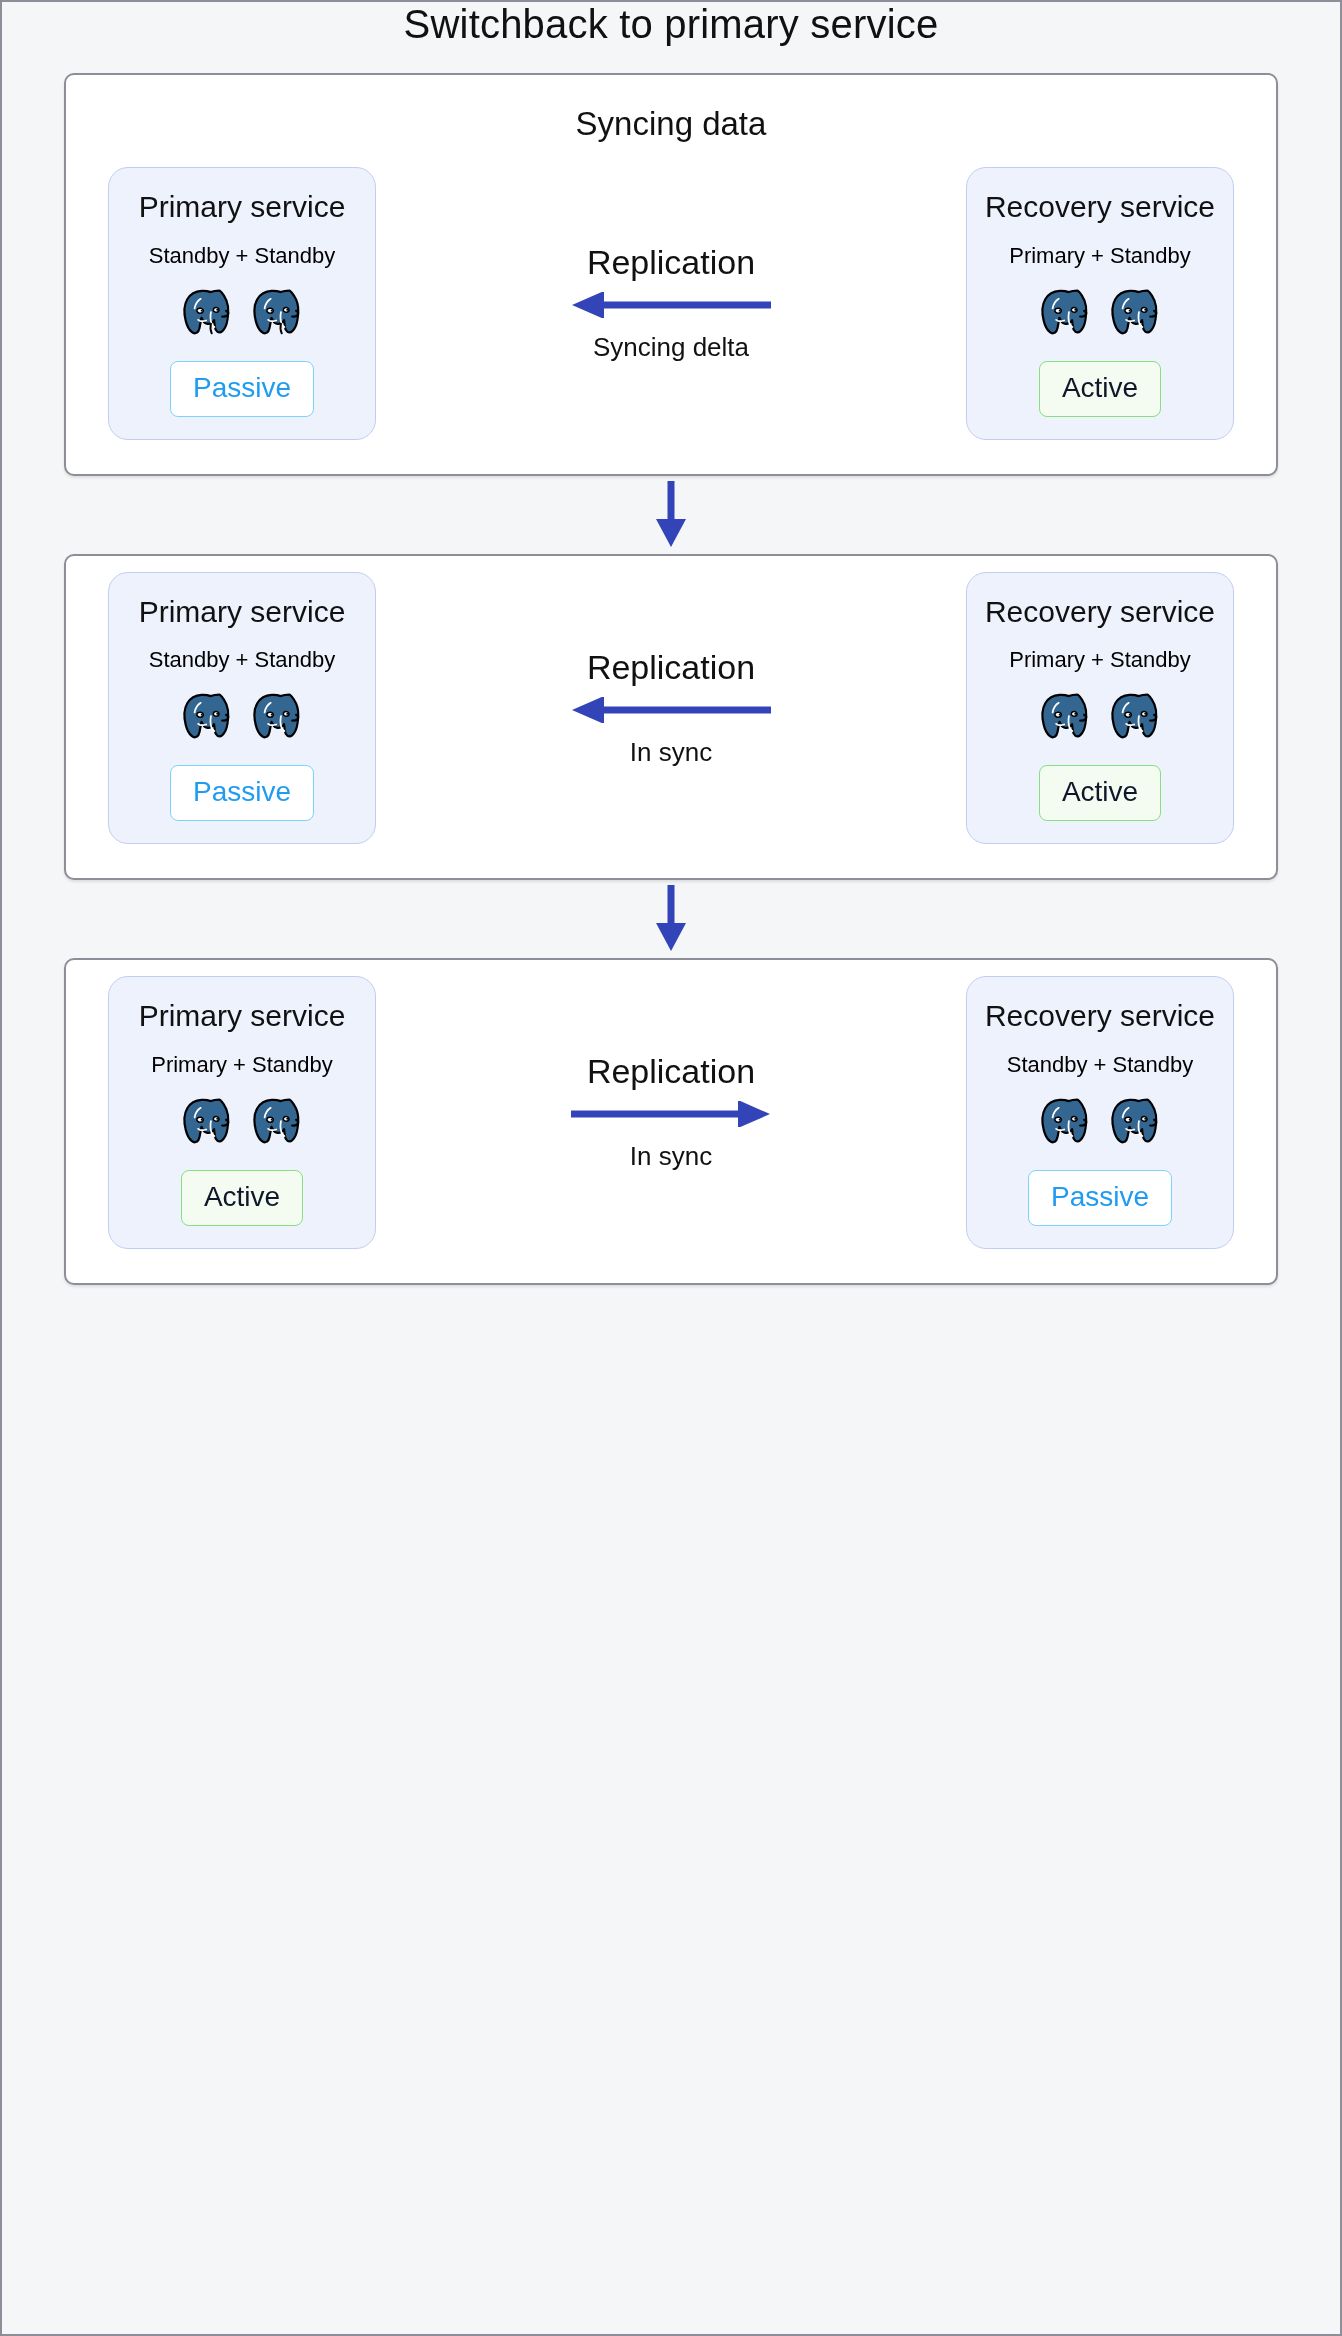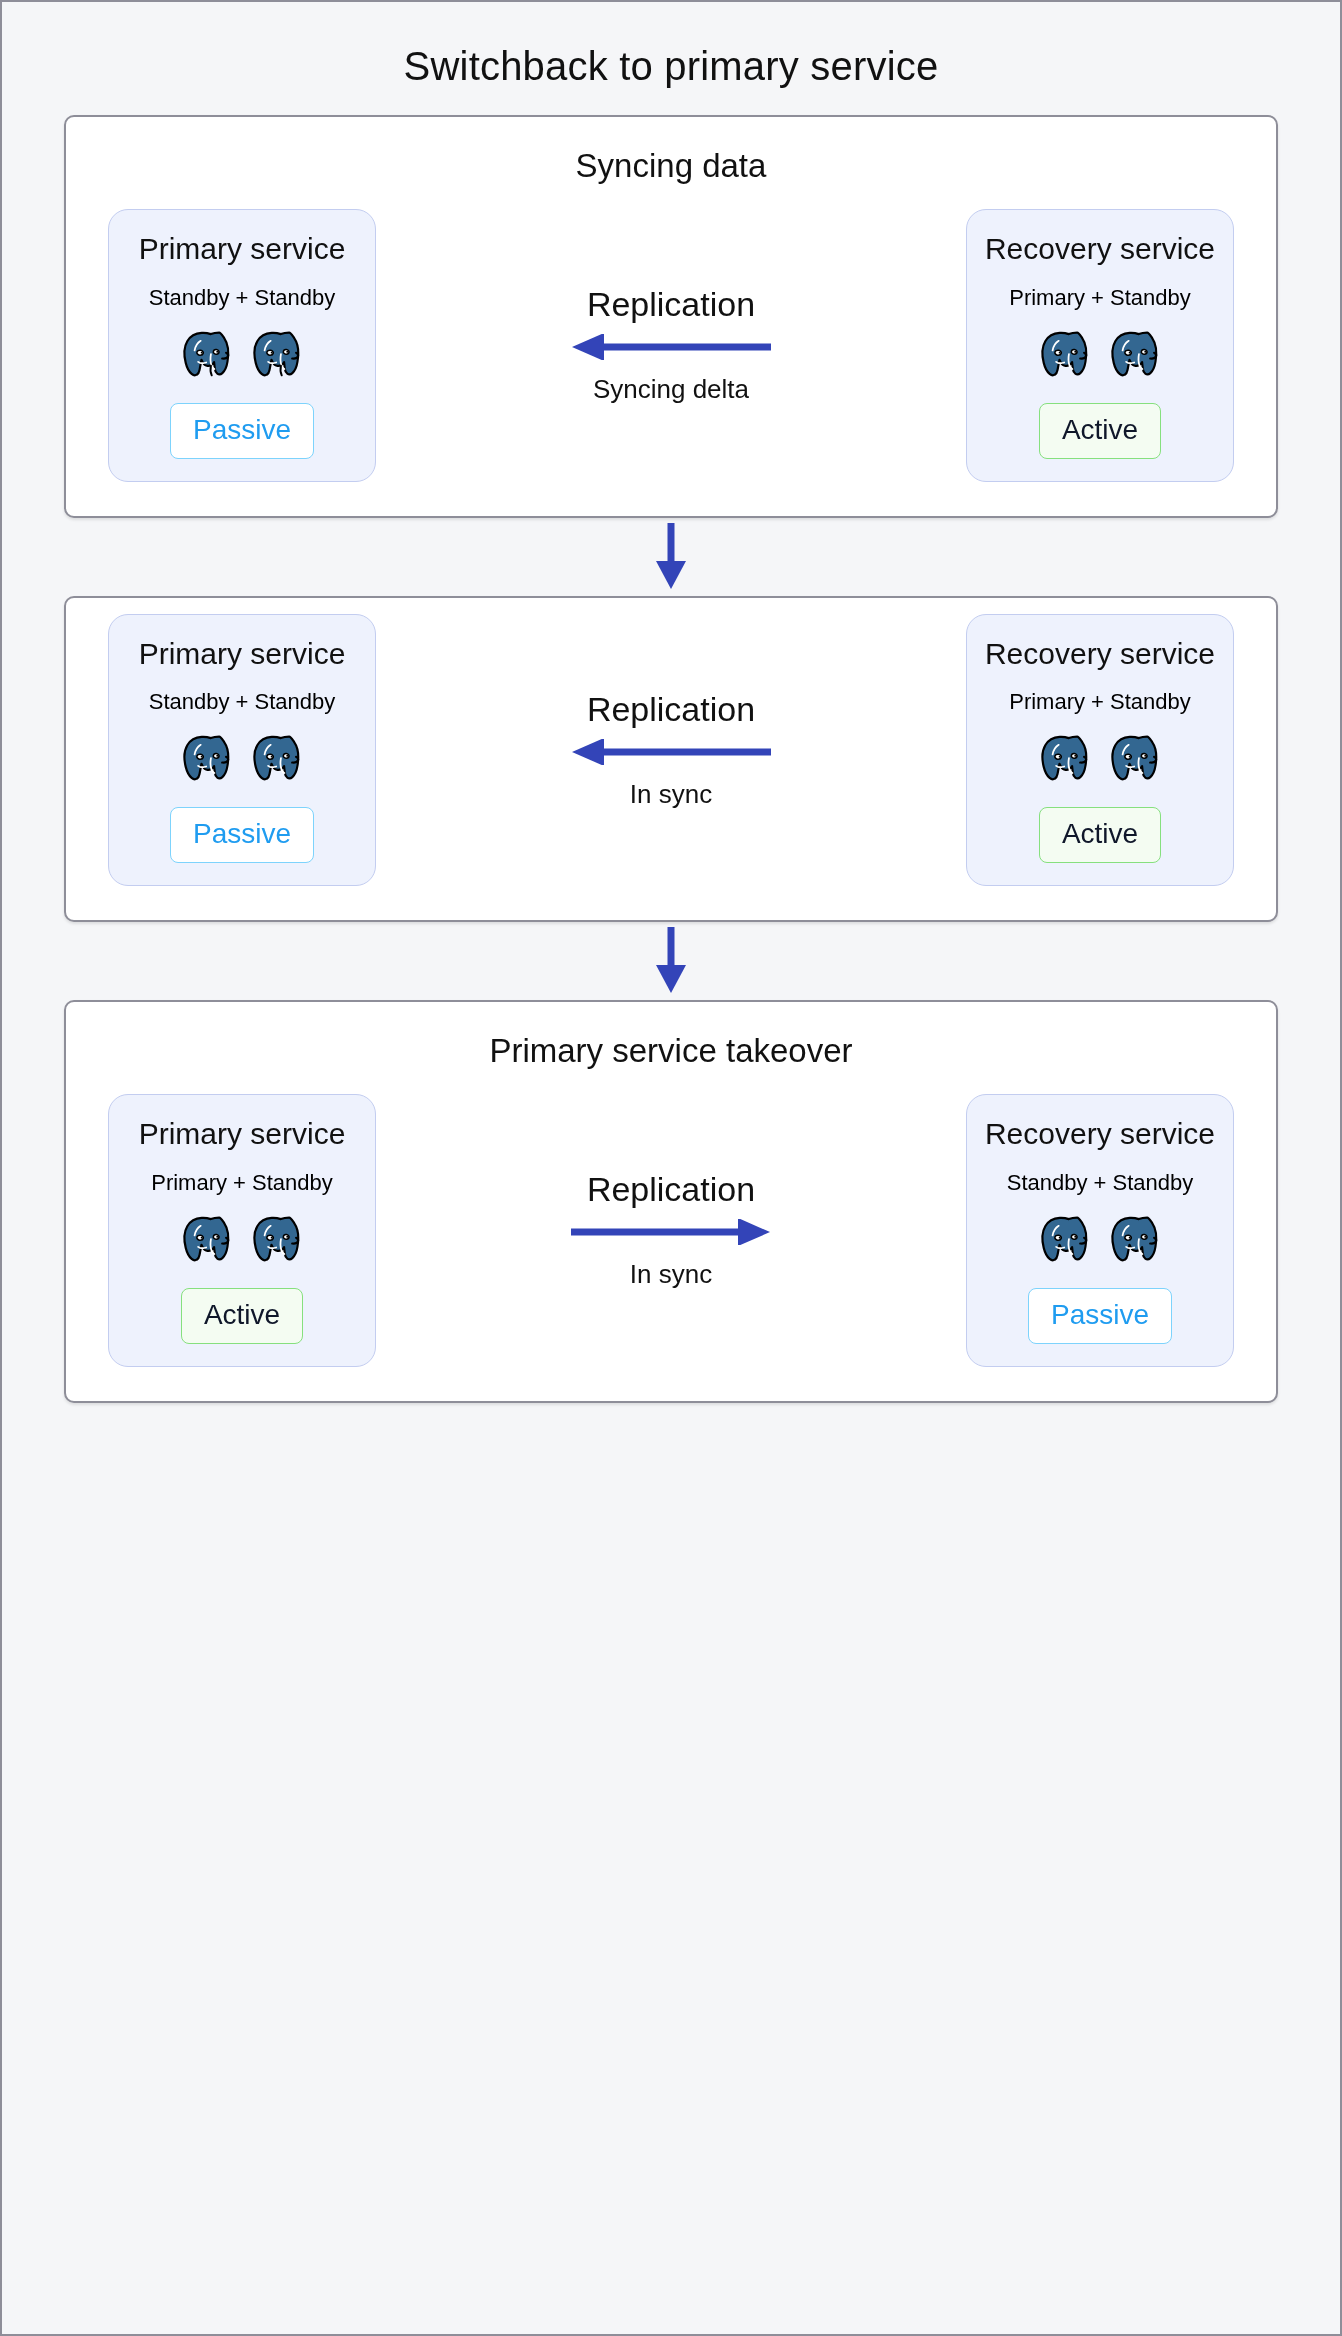--- a/index.html
+++ b/index.html
@@ -21,21 +21,20 @@
     position: relative;
     padding: 0;
   }
 
   .diagram-title {
     text-align: center;
     font-size: 40px;
     font-weight: 400;
     letter-spacing: 0.2px;
     color: #111111;
-    padding-top: 42px;
     padding-bottom: 26px;
   }
 
   .panels {
     padding: 0 62px;
   }
 
   .panel {
     background: #ffffff;
     border: 2px solid #8e8e99;
@@ -371,21 +370,20 @@
     </div>
 
     <div class="connector">
       <svg width="34" height="72" viewBox="0 0 34 72">
         <line x1="17" y1="2" x2="17" y2="44" stroke="#3344b8" stroke-width="7"></line>
         <polygon points="17,68 2,40 32,40" fill="#3344b8"></polygon>
       </svg>
     </div>
 
     <div class="panel">
-      <div class="panel-title">Primary service takeover</div>
       <div class="panel-body">
 
         <div class="service-card">
           <div class="service-name">Primary service</div>
           <div class="service-roles">Primary + Standby</div>
           <div class="elephants">
             <svg class="elephant" viewBox="0 0 256 264">
               <path d="M190 18c-16 0-31 3-43 8-14-5-29-7-46-6C73 22 44 35 28 62 10 92 10 132 20 172c6 24 17 45 30 56 8 7 18 9 26 4 7-4 12-13 14-24l10-52 8 16c4 8 13 14 23 15 12 1 23-4 29-13l4-6 3 28c1 13 6 24 13 30 8 6 18 5 26-2 13-11 22-32 26-58 8-49 3-92-16-119C203 28 197 18 190 18z" fill="#336791" stroke="#000" stroke-width="11" stroke-linejoin="round"></path>
               <g fill="#fff" stroke="#000" stroke-width="8" stroke-linecap="round" stroke-linejoin="round">
                 <path d="M96 108c-9-1-17 3-19 9-2 7 4 14 13 16 9 1 17-3 19-10 2-6-4-13-13-15z"></path>

